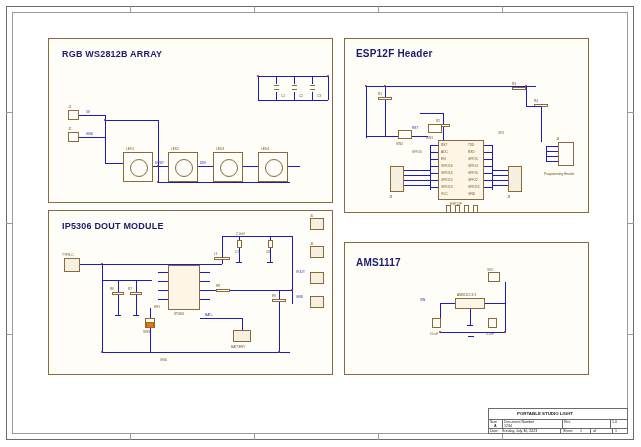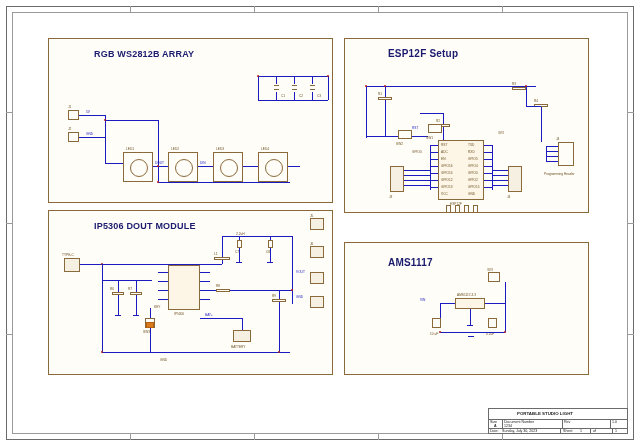--- a/index.html
+++ b/index.html
@@ -10,21 +10,21 @@
   .page-border{position:absolute;left:6px;top:6px;width:628px;height:434px;border:1px solid #6b6b6b;box-sizing:border-box;}
   .page-border2{position:absolute;left:12px;top:12px;width:616px;height:422px;border:1px solid #9a9a9a;box-sizing:border-box;}
 
   
   .tick{position:absolute;background:#9a9a9a;}
   .tick.h{width:1px;height:6px;}
   .tick.v{height:1px;width:6px;}
 
   
   .grp{position:absolute;border:1px solid #8a6a3a;box-sizing:border-box;background:#fffdf8;}
-  .grp-title{position:absolute;font-size:9px;font-weight:bold;color:#1a1a6e;letter-spacing:.2px;margin-left:32px;}
+  .grp-title{position:absolute;font-size:9px;font-weight:bold;color:#1a1a6e;letter-spacing:.2px;}
 
   
   .wire{position:absolute;background:#1b1bbf;}
   .wire.h{height:1px;}
   .wire.v{width:1px;}
   .comp{position:absolute;border:1px solid #8a6a3a;box-sizing:border-box;background:#fffdf8;}
   .comp.fillbox{background:#f6f0e2;}
   .pad{position:absolute;background:#b02020;border-radius:50%;width:2px;height:2px;}
   .lbl{position:absolute;font-size:3.2px;color:#6b4f20;white-space:nowrap;}
   .lbl.blue{color:#1b1bbf;}
@@ -123,21 +123,21 @@
   <div class="wire h" style="left:198px;top:166px;width:15px;"></div>
   <div class="wire h" style="left:243px;top:166px;width:15px;"></div>
   <div class="wire h" style="left:288px;top:166px;width:12px;"></div>
   <div class="lbl blue" style="left:155px;top:161px;">DOUT</div>
   <div class="lbl blue" style="left:200px;top:161px;">DIN</div>
   <div class="pad" style="left:157px;top:165px;"></div>
   <div class="pad" style="left:157px;top:181px;"></div>
   <div class="pad" style="left:104px;top:119px;"></div>
 
   <div class="grp" style="left:344px;top:38px;width:245px;height:175px;"></div>
-  <div class="grp-title" style="left:356px;top:48px;font-size:10px;">ESP12F Setup</div>
+  <div class="grp-title" style="left:356px;top:48px;font-size:10px;">ESP12F Header</div>
 
   <div class="ic" style="left:438px;top:140px;width:46px;height:60px;"></div>
   <div class="lbl" style="left:450px;top:202px;">ESP12F</div>
   <div class="lbl" style="left:441px;top:143px;">RST</div>
   <div class="lbl" style="left:441px;top:150px;">ADC</div>
   <div class="lbl" style="left:441px;top:157px;">EN</div>
   <div class="lbl" style="left:441px;top:164px;">GPIO16</div>
   <div class="lbl" style="left:441px;top:171px;">GPIO14</div>
   <div class="lbl" style="left:441px;top:178px;">GPIO12</div>
   <div class="lbl" style="left:441px;top:185px;">GPIO13</div>

